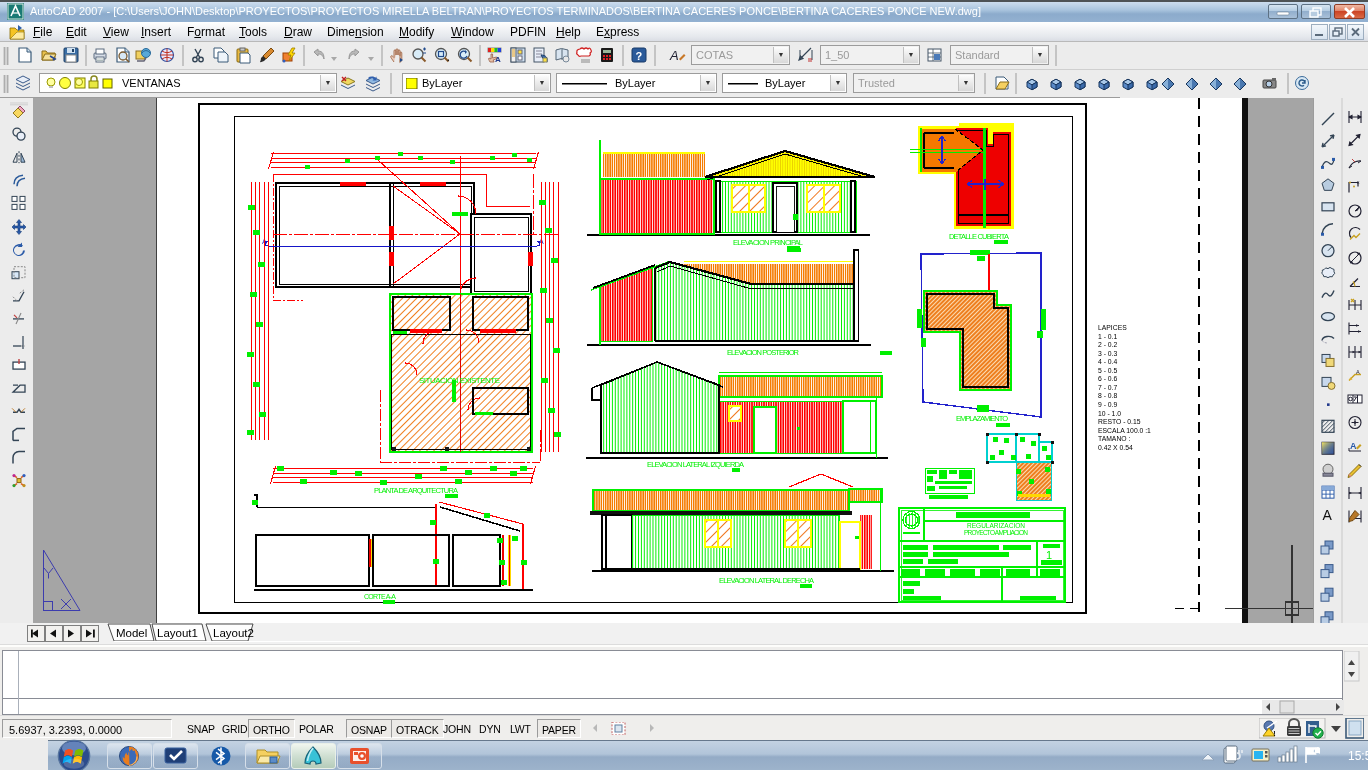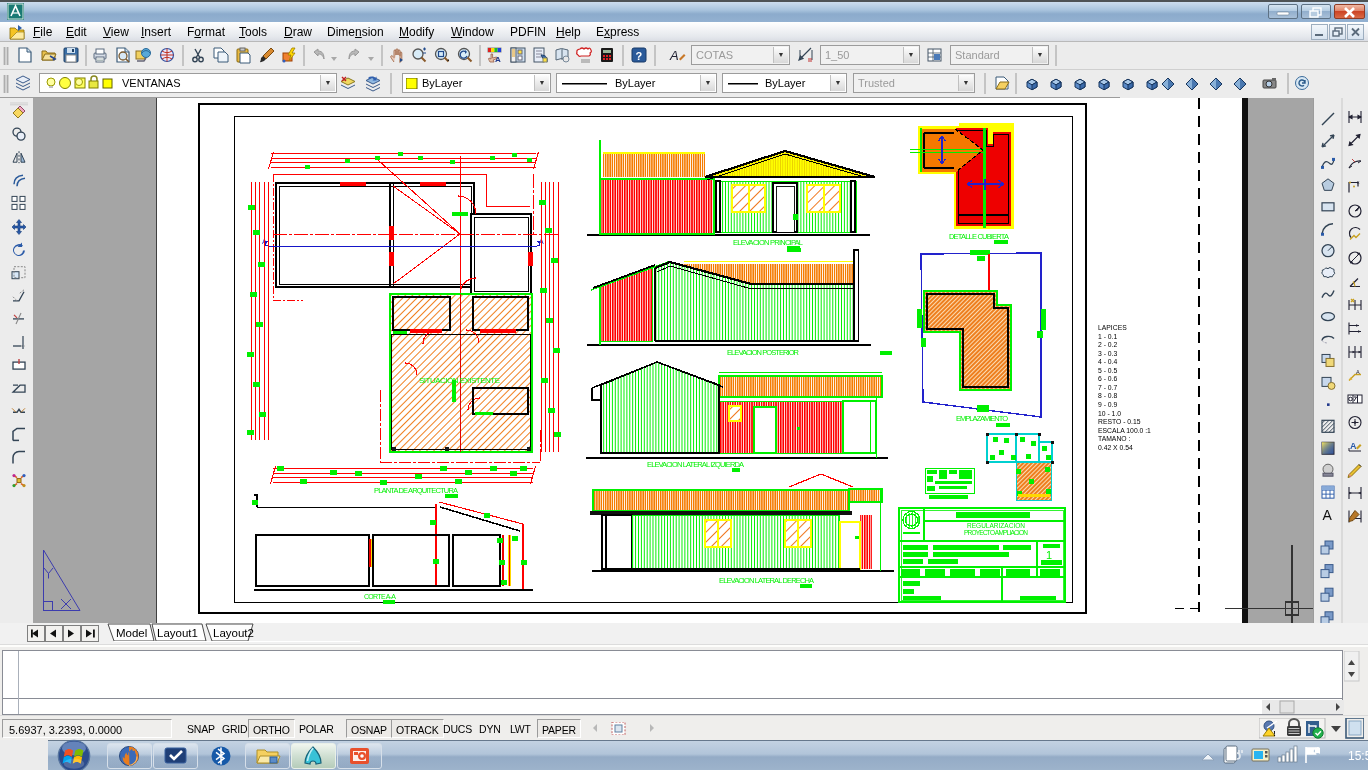--- a/index.html
+++ b/index.html
@@ -67,20 +67,21 @@
 <body>
 <div id="root">
 
   <div id="titlebar" class="abs"></div>
   <svg id="tb-icon" class="abs" viewBox="0 0 17 17">
     <rect x="0" y="0" width="17" height="17" fill="#1a7a74"></rect>
     <rect x="1" y="1" width="15" height="15" fill="none" stroke="#d8e8e0" stroke-width="1"></rect>
     <path d="M4 13 L8.5 3 L13 13" stroke="#fff" stroke-width="1.6" fill="none"></path>
     <path d="M6 10 h5" stroke="#fff" stroke-width="1.2"></path>
   </svg>
+  <div id="tb-text" class="abs">AutoCAD 2007 - [C:\Users\JOHN\Desktop\PROYECTOS\PROYECTOS MIRELLA BELTRAN\PROYECTOS TERMINADOS\BERTINA CACERES PONCE\BERTINA CACERES PONCE NEW.dwg]</div>
   <div id="btn-min" class="abs winbtn"><svg width="28" height="13" viewBox="0 0 28 13">
         <rect x="8" y="6" width="12" height="3" rx="1" fill="#fff" stroke="#6b7f92" stroke-width=".6"></rect>
       </svg></div>
   <div id="btn-max" class="abs winbtn"><svg width="28" height="13" viewBox="0 0 28 13">
         <rect x="11" y="2" width="8" height="7" fill="none" stroke="#fff" stroke-width="1.4"></rect>
         <rect x="8" y="5" width="8" height="6" fill="#b7cce0" stroke="#fff" stroke-width="1.4"></rect>
       </svg></div>
   <div id="btn-close" class="abs winbtn"><svg width="29" height="13" viewBox="0 0 29 13">
         <path d="M10 2 L19 11 M19 2 L10 11" stroke="#fff" stroke-width="2.6"></path>
       </svg></div>
@@ -1100,21 +1101,21 @@
   </div>
 
   <div id="status" class="abs">
     <div id="coord">5.6937, 3.2393, 0.0000</div>
     <span class="sbtn" style="left:183px">SNAP</span>
     <span class="sbtn" style="left:218px">GRID</span>
     <span class="sbtn on" style="left:248px">ORTHO</span>
     <span class="sbtn" style="left:295px">POLAR</span>
     <span class="sbtn on" style="left:346px">OSNAP</span>
     <span class="sbtn on" style="left:391px">OTRACK</span>
-    <span class="sbtn" style="left:439px">DUCS</span>
+    <span class="sbtn" style="left:439px">JOHN</span>
     <span class="sbtn" style="left:475px">DYN</span>
     <span class="sbtn" style="left:506px">LWT</span>
     <span class="sbtn on" style="left:537px">PAPER</span>
     <svg style="position:absolute;left:592px;top:6px" width="64" height="13" viewBox="0 0 64 13">
       <path d="M5 2 l-4 4 l4 4 z" fill="#b8b8b8"></path>
       <rect x="20" y="0" width="13" height="13" fill="#fff" stroke="#c06060" stroke-dasharray="2 1.4"></rect>
       <rect x="23" y="3" width="7" height="7" fill="#dce6f0" stroke="#6080a0"></rect>
       <path d="M58 2 l4 4 l-4 4 z" fill="#b8b8b8"></path>
     </svg>
     <svg style="position:absolute;left:1259px;top:2px" width="105" height="21" viewBox="0 0 105 21">

